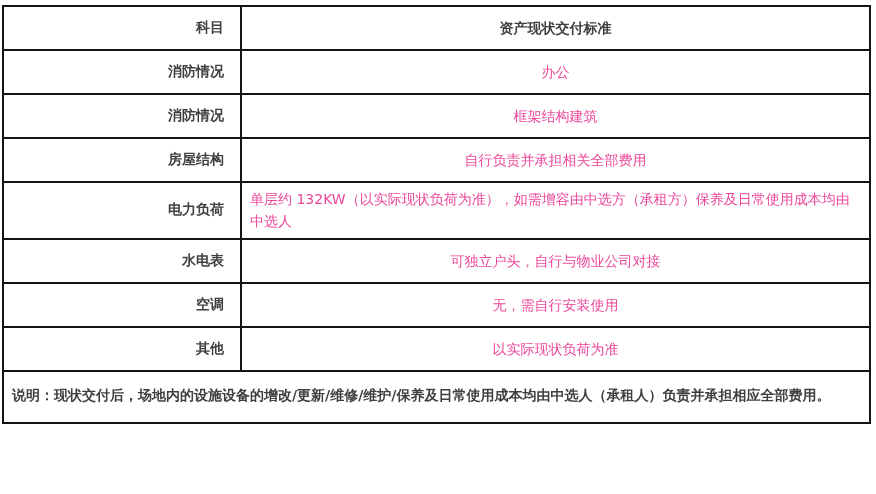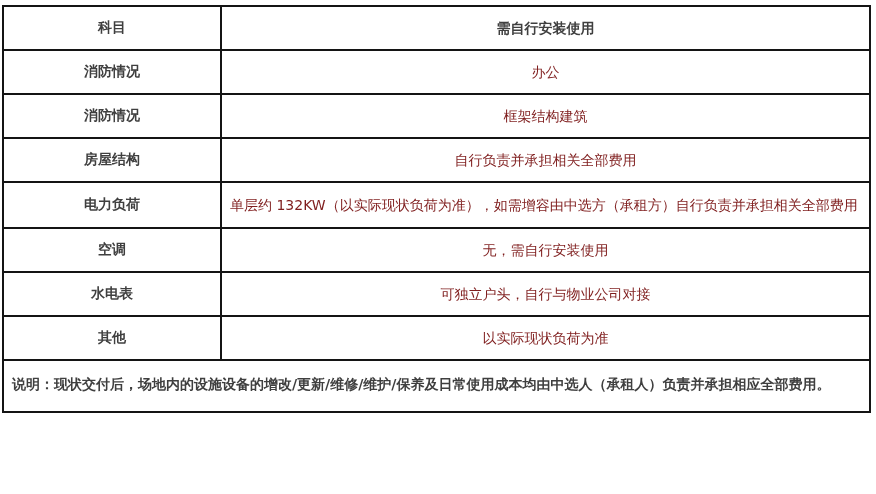--- a/index.html
+++ b/index.html
@@ -21,27 +21,27 @@
   table.spec-table td {
     border: 2px solid #141414;
     font-size: 14px;
     vertical-align: middle;
     background: #ffffff;
     word-break: break-all;
   }
   td.label-cell {
     width: 204px;
     font-weight: bold;
-    text-align: center;
+    text-align: right;
     color: #3f3f3f;
-    padding: 11px 6px;
+    padding: 11px 16px;
   }
   td.value-cell {
     text-align: center;
-    color: #7f1d1d;
+    color: #ec4899;
     padding: 8px 10px;
     line-height: 1.6;
   }
   td.value-cell.left {
     text-align: left;
     padding: 5px 8px;
   }
   td.header-cell {
     font-weight: bold;
     color: #3f3f3f;
@@ -59,53 +59,53 @@
   tr.row-footer { height: 52px; }
 </style>
 </head>
 <body>
 
 <div class="sheet">
   <table class="spec-table">
     <tbody>
       <tr class="row">
         <td class="label-cell header-cell">科目</td>
-        <td class="value-cell header-cell">需自行安装使用</td>
+        <td class="value-cell header-cell">资产现状交付标准</td>
       </tr>
 
       <tr class="row">
         <td class="label-cell">消防情况</td>
         <td class="value-cell">办公</td>
       </tr>
 
       <tr class="row">
         <td class="label-cell">消防情况</td>
         <td class="value-cell">框架结构建筑</td>
       </tr>
 
       <tr class="row">
         <td class="label-cell">房屋结构</td>
         <td class="value-cell">自行负责并承担相关全部费用</td>
       </tr>
 
 
       <tr class="row-tall">
         <td class="label-cell">电力负荷</td>
-        <td class="value-cell left">单层约 132KW（以实际现状负荷为准），如需增容由中选方（承租方）自行负责并承担相关全部费用</td>
+        <td class="value-cell left">单层约 132KW（以实际现状负荷为准），如需增容由中选方（承租方）保养及日常使用成本均由中选人</td>
       </tr>
 
 
       <tr class="row">
-        <td class="label-cell">空调</td>
-        <td class="value-cell">无，需自行安装使用</td>
+        <td class="label-cell">水电表</td>
+        <td class="value-cell">可独立户头，自行与物业公司对接</td>
       </tr>
 
       <tr class="row">
-        <td class="label-cell">水电表</td>
-        <td class="value-cell">可独立户头，自行与物业公司对接</td>
+        <td class="label-cell">空调</td>
+        <td class="value-cell">无，需自行安装使用</td>
       </tr>
 
       <tr class="row">
         <td class="label-cell">其他</td>
         <td class="value-cell">以实际现状负荷为准</td>
       </tr>
 
       <tr class="row-footer">
         <td class="footer-cell" colspan="2">说明：现状交付后，场地内的设施设备的增改/更新/维修/维护/保养及日常使用成本均由中选人（承租人）负责并承担相应全部费用。</td>
       </tr>

